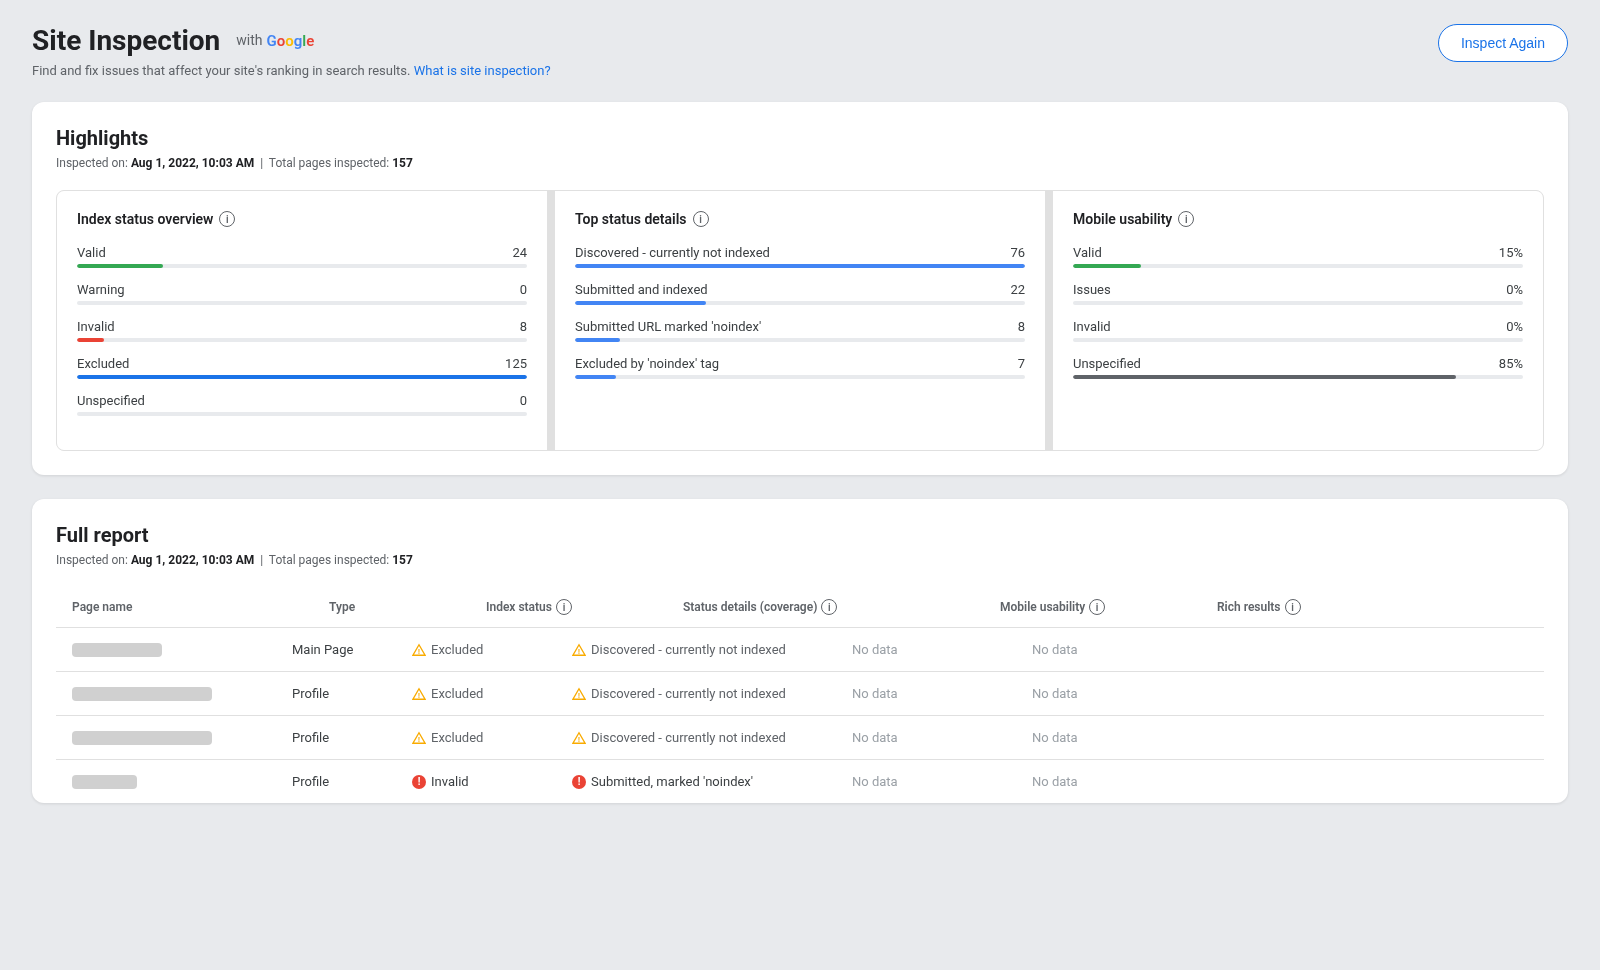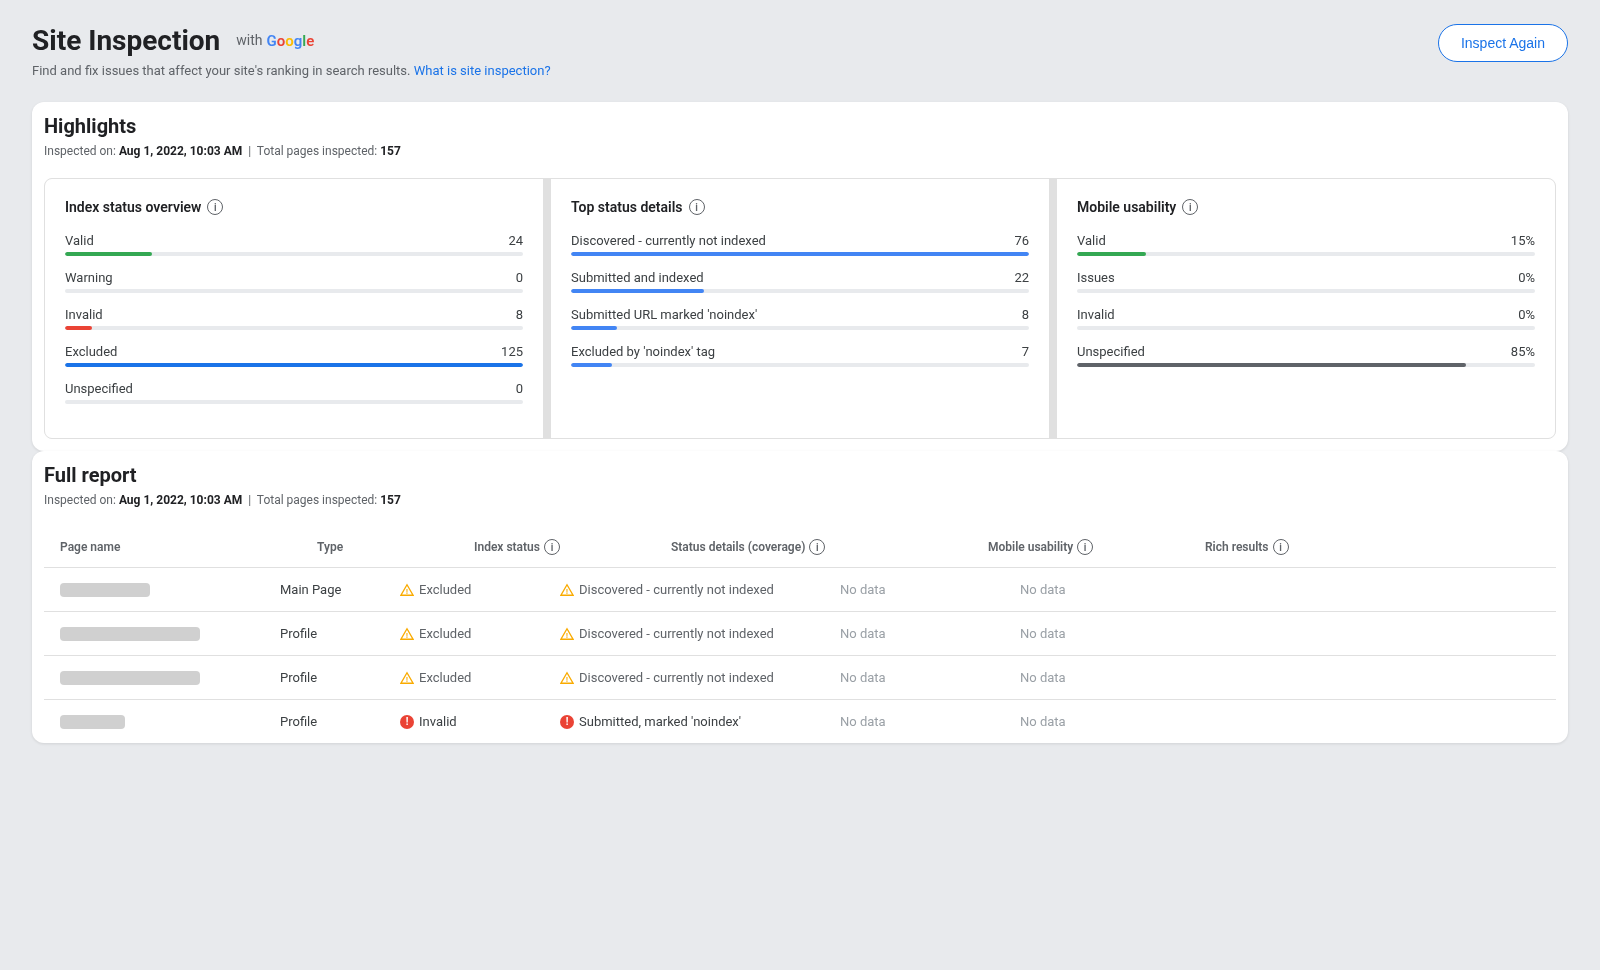--- a/index.html
+++ b/index.html
@@ -59,21 +59,22 @@
       font-size: 14px;
       font-weight: 500;
       cursor: pointer;
       white-space: nowrap;
     }
 
     
     .card {
       background: white;
       border-radius: 12px;
-      padding: 12px;
+      padding: 24px;
+      margin-bottom: 24px;
       box-shadow: 0 1px 3px rgba(0,0,0,0.1);
     }
     .card-title {
       font-size: 20px;
       font-weight: 700;
       margin-bottom: 6px;
     }
     .card-meta {
       font-size: 12px;
       color: #5f6368;

